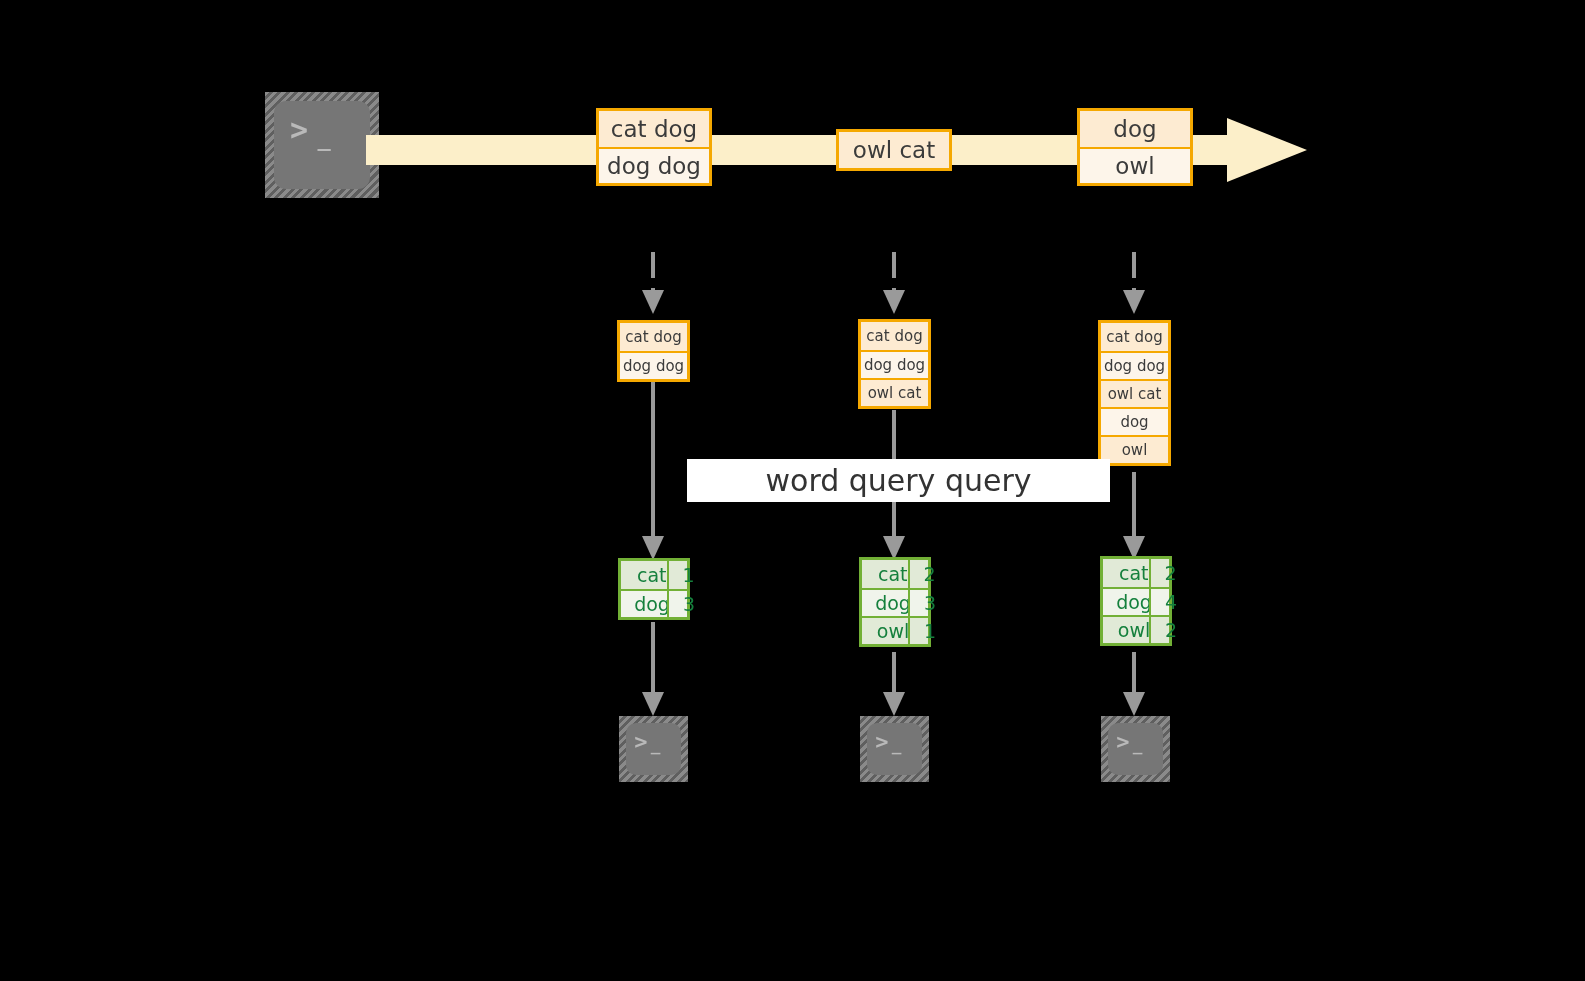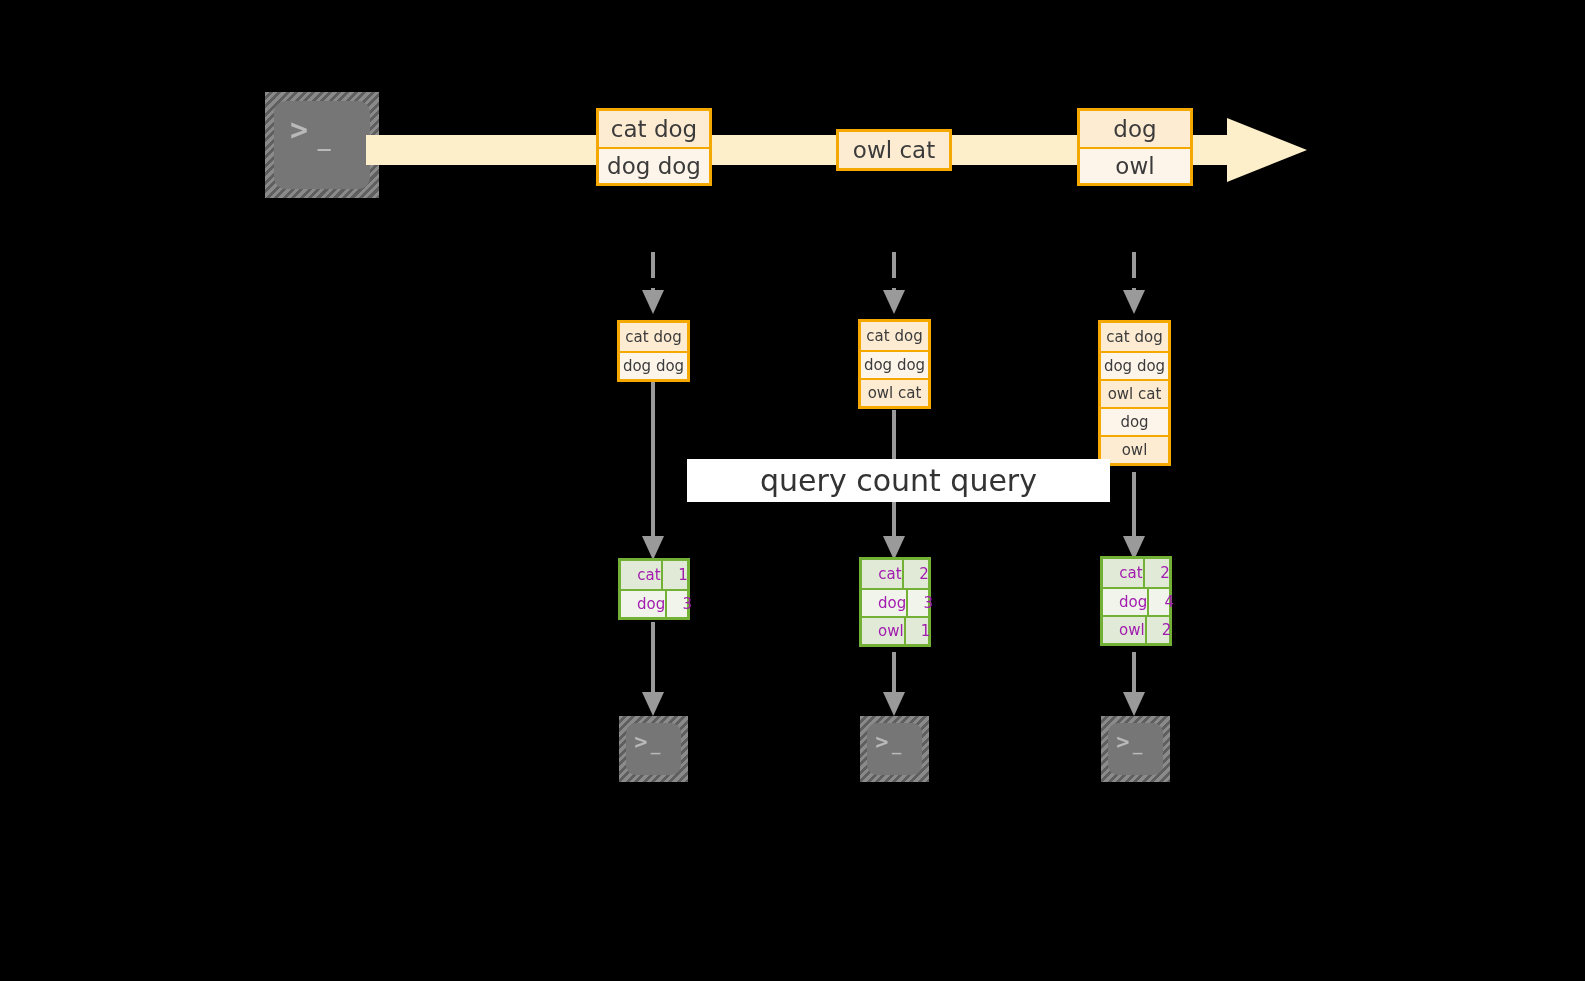--- a/index.html
+++ b/index.html
@@ -92,22 +92,22 @@
     height: 28px;
   }
   .gbox .trow + .trow { border-top: 2px solid #72B036; }
   .gbox .trow.shade  { background: #E1EAD7; }
   .gbox .trow.plain  { background: #F0F4EB; }
   .gbox .cell {
     box-sizing: border-box;
     display: flex;
     align-items: center;
     justify-content: center;
-    color: #a21caf;
-    font-size: 15px;
+    color: #15803d;
+    font-size: 19px;
     white-space: nowrap;
     padding-left: 16px;
   }
   .gbox .cell.word { width: 46px; }
   .gbox .cell.num  { width: 26px; border-left: 2px solid #72B036; }
 
   
   .conn {
     position: absolute;
   }
@@ -207,21 +207,21 @@
 
   <div class="obox mini" style="left:1098px; top:320px; width:73px;">
     <div class="row alt">cat dog</div>
     <div class="row lite">dog dog</div>
     <div class="row alt">owl cat</div>
     <div class="row lite">dog</div>
     <div class="row alt">owl</div>
   </div>
 
   <div class="qlabel" style="left:687px; top:459px; width:423px; height:43px;">
-    <span>query count query</span>
+    <span>word query query</span>
   </div>
 
   <div class="gbox" style="left:618px; top:558px; width:72px;">
     <div class="trow shade">
       <div class="cell word">cat</div>
       <div class="cell num">1</div>
     </div>
     <div class="trow plain">
       <div class="cell word">dog</div>
       <div class="cell num">3</div>

